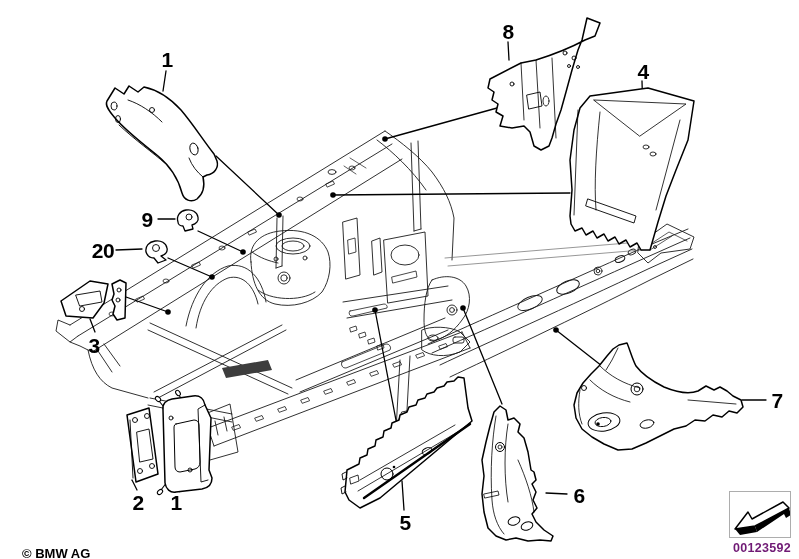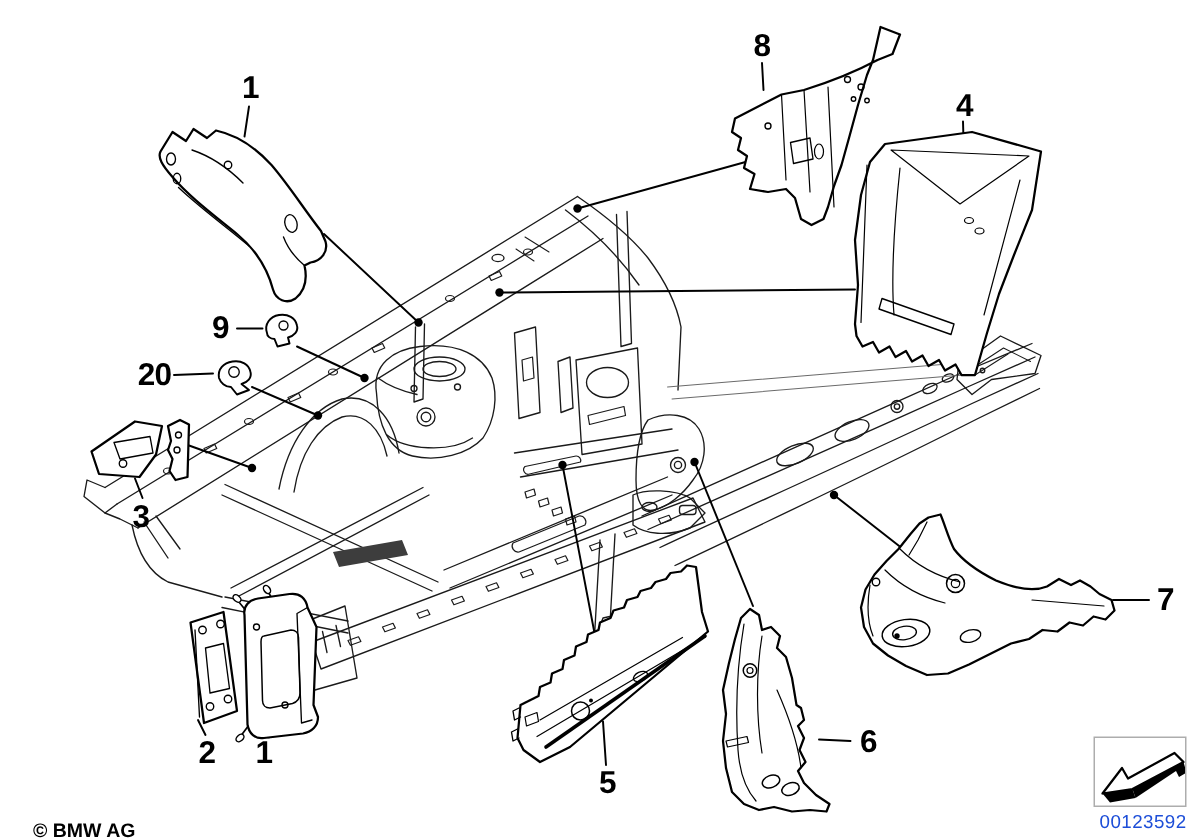--- a/index.html
+++ b/index.html
@@ -2,21 +2,21 @@
 <html><head>
 <meta charset="utf-8">
 <style>
   html,body{margin:0;padding:0;background:#fff;}
   .stage{position:relative;width:799px;height:559px;background:#ffffff;overflow:hidden;
          font-family:"Liberation Sans",sans-serif;}
   .art{position:absolute;left:0;top:0;}
   .callout{position:absolute;transform:translate(-50%,-50%);font-weight:bold;
            font-size:21px;color:#000;line-height:1;letter-spacing:-0.5px;cursor:pointer;}
   .copyright{position:absolute;left:22px;top:536px;font-size:13px;font-weight:600;color:#000;margin-top:10px;}
-  .docnum{position:absolute;left:733px;top:541px;font-size:12.5px;color:#1d4ed8;letter-spacing:.3px;}
+  .docnum{position:absolute;left:733px;top:541px;font-size:12.5px;color:#701a75;letter-spacing:.3px;font-weight:bold;}
   .iconbox{position:absolute;left:729px;top:491px;width:62px;height:47px;
            border:1px solid #adadad;background:#fff;box-sizing:border-box;}
 </style>
 </head>
 <body>
 
 <div class="stage">
 
   <svg class="art" width="799" height="559" viewBox="0 0 799 559">
 

